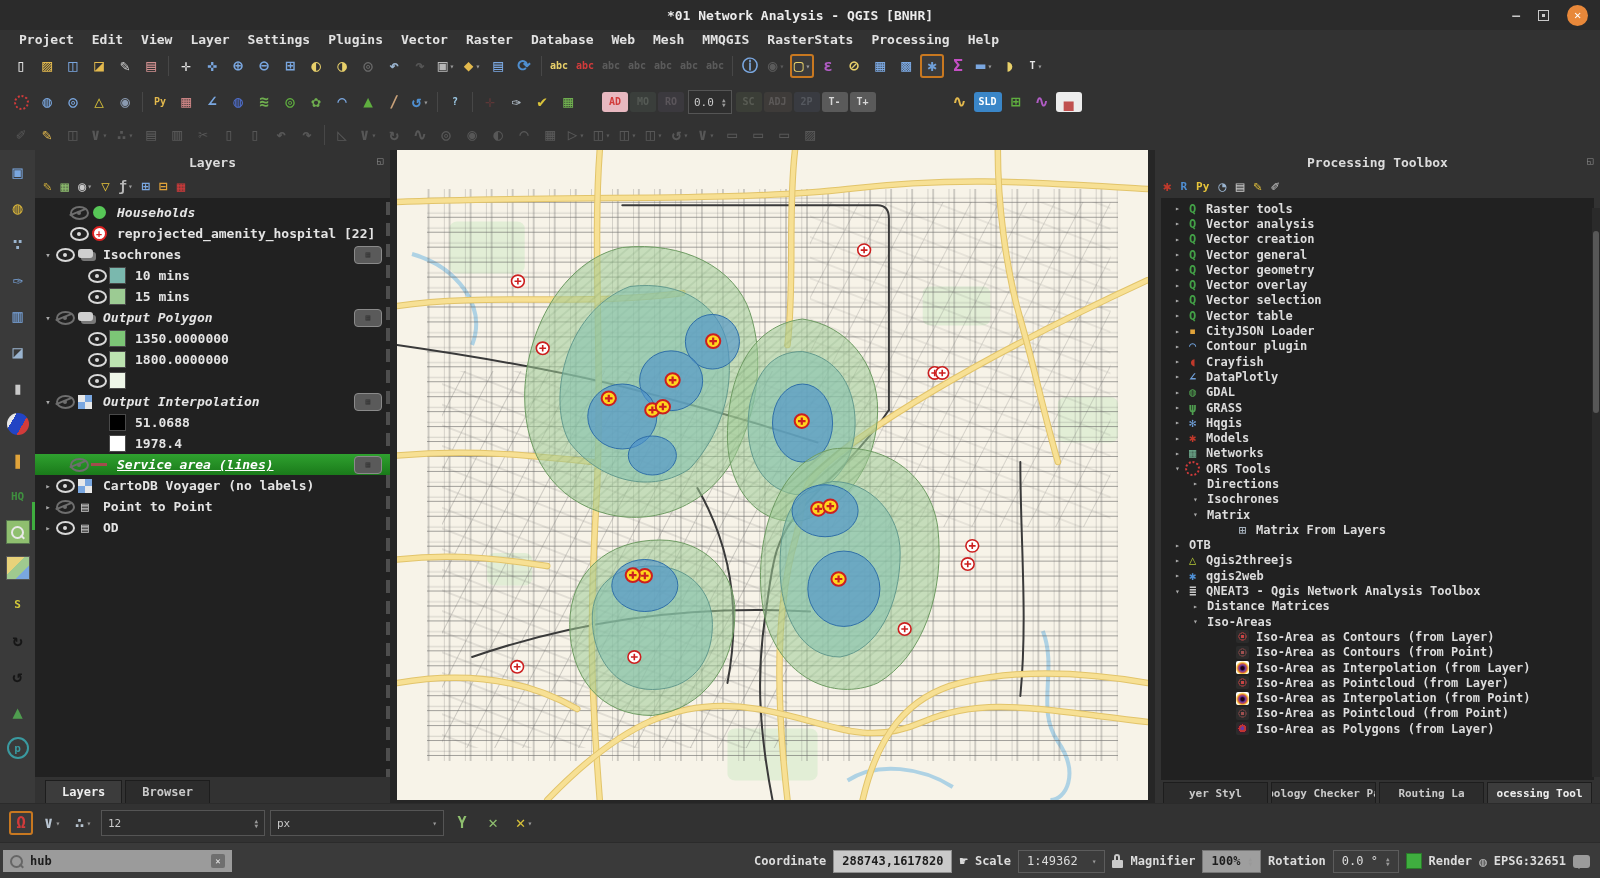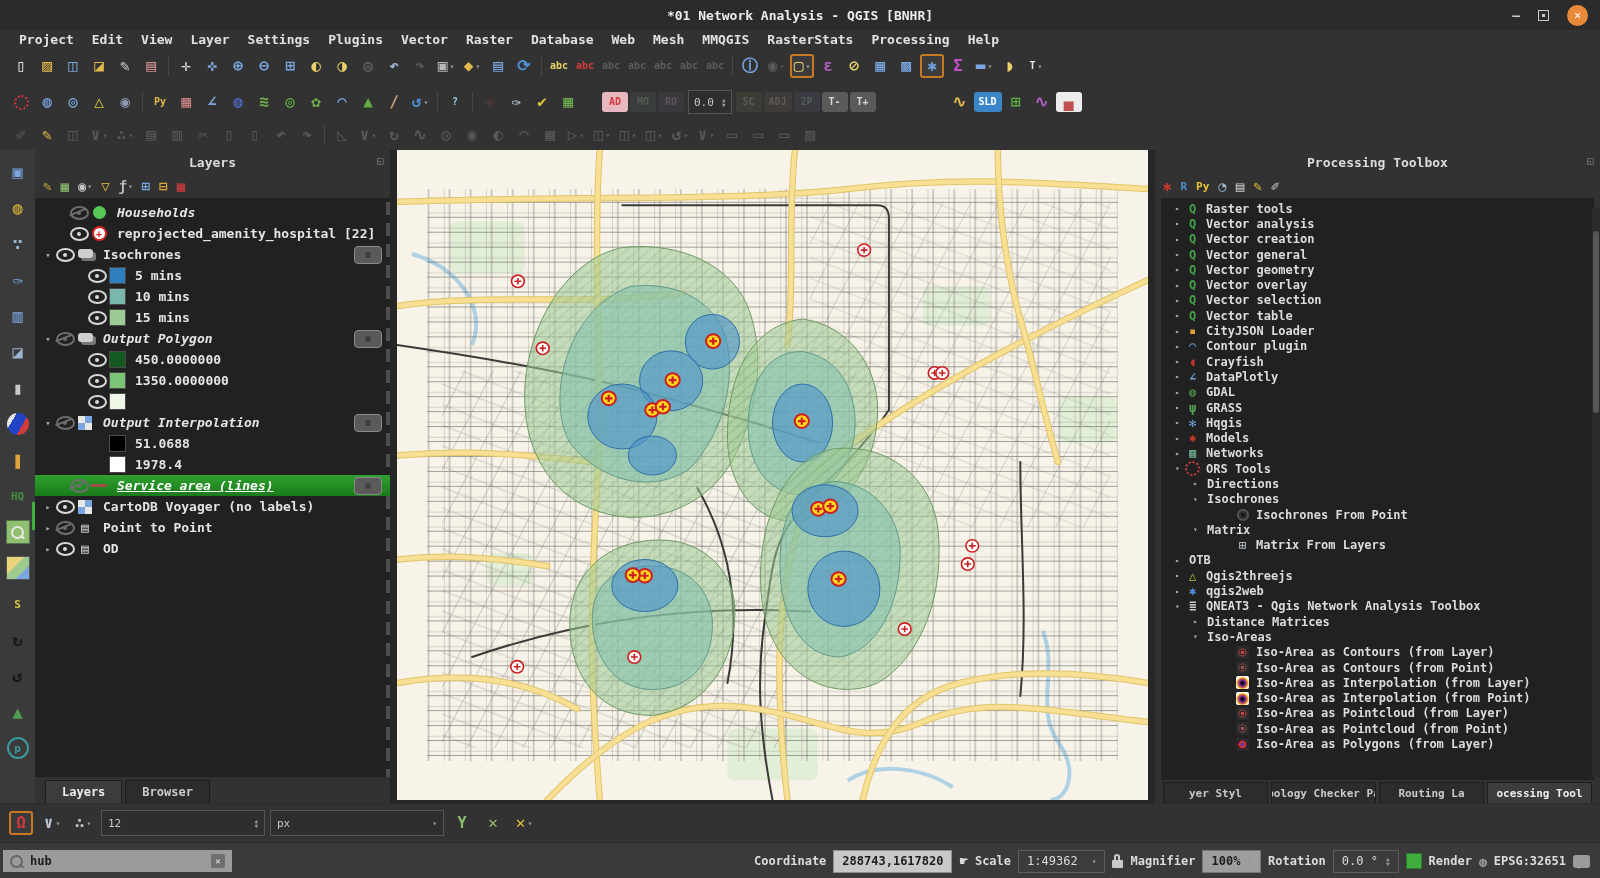--- a/index.html
+++ b/index.html
@@ -633,74 +633,64 @@
             </span>
             <span class="lbl">Isochrones</span>
             <span class="ind-box">▦</span>
           </div>
           <div class="lrow" style="padding-left: 38px;">
             <span class="exp"></span>
             <span class="eyebox">
               <span class="eye"></span>
             </span>
             <span class="licon">
-              <span class="sw" style="background: rgb(47, 127, 190);"></span>
-            </span>
-            <span class="lbl">5 mins</span>
+              <span class="sw" style="background: rgb(122, 184, 174);"></span>
+            </span>
+            <span class="lbl">10 mins</span>
           </div>
           <div class="lrow" style="padding-left: 38px;">
             <span class="exp"></span>
             <span class="eyebox">
               <span class="eye"></span>
             </span>
             <span class="licon">
-              <span class="sw" style="background: rgb(122, 184, 174);"></span>
-            </span>
-            <span class="lbl">10 mins</span>
+              <span class="sw" style="background: rgb(156, 203, 147);"></span>
+            </span>
+            <span class="lbl">15 mins</span>
+          </div>
+          <div class="lrow" style="padding-left: 6px;">
+            <span class="exp">▾</span>
+            <span class="eyebox">
+              <span class="eye off"></span>
+            </span>
+            <span class="licon">
+              <span class="grp"></span>
+            </span>
+            <span class="lbl it">Output Polygon</span>
+            <span class="ind-box">▦</span>
           </div>
           <div class="lrow" style="padding-left: 38px;">
             <span class="exp"></span>
             <span class="eyebox">
               <span class="eye"></span>
             </span>
             <span class="licon">
-              <span class="sw" style="background: rgb(156, 203, 147);"></span>
-            </span>
-            <span class="lbl">15 mins</span>
-          </div>
-          <div class="lrow" style="padding-left: 6px;">
-            <span class="exp">▾</span>
-            <span class="eyebox">
-              <span class="eye off"></span>
-            </span>
-            <span class="licon">
-              <span class="grp"></span>
-            </span>
-            <span class="lbl it">Output Polygon</span>
-            <span class="ind-box">▦</span>
+              <span class="sw" style="background: rgb(124, 197, 118);"></span>
+            </span>
+            <span class="lbl">1350.0000000</span>
           </div>
           <div class="lrow" style="padding-left: 38px;">
             <span class="exp"></span>
             <span class="eyebox">
               <span class="eye"></span>
             </span>
             <span class="licon">
-              <span class="sw" style="background: rgb(20, 89, 31);"></span>
-            </span>
-            <span class="lbl">450.0000000</span>
-          </div>
-          <div class="lrow" style="padding-left: 38px;">
-            <span class="exp"></span>
-            <span class="eyebox">
-              <span class="eye"></span>
-            </span>
-            <span class="licon">
-              <span class="sw" style="background: rgb(124, 197, 118);"></span>
-            </span>
-            <span class="lbl">1350.0000000</span>
+              <span class="sw" style="background: rgb(188, 227, 176);"></span>
+            </span>
+            <span class="lbl">1800.0000000</span>
           </div>
           <div class="lrow" style="padding-left: 38px;">
             <span class="exp"></span>
             <span class="eyebox">
               <span class="eye"></span>
             </span>
             <span class="licon">
               <span class="sw" style="background: rgb(238, 246, 232);"></span>
             </span>
             <span class="lbl"></span>
@@ -1059,27 +1049,20 @@
             <span class="tlbl">ORS Tools</span>
           </div>
           <div class="trow" style="padding-left: 28px;">
             <span class="texp">▸</span>
             <span class="tlbl">Directions</span>
           </div>
           <div class="trow" style="padding-left: 28px;">
             <span class="texp">▾</span>
             <span class="tlbl">Isochrones</span>
           </div>
-          <div class="trow" style="padding-left: 60px;">
-            <span class="texp"></span>
-            <span class="ticon">
-              <span class="ic-iso p"></span>
-            </span>
-            <span class="tlbl">Isochrones From Point</span>
-          </div>
           <div class="trow" style="padding-left: 28px;">
             <span class="texp">▾</span>
             <span class="tlbl">Matrix</span>
           </div>
           <div class="trow" style="padding-left: 60px;">
             <span class="texp"></span>
             <span class="ticon">
               <span style="color: rgb(169, 180, 191);">⊞</span>
             </span>
             <span class="tlbl">Matrix From Layers</span>
@@ -1134,30 +1117,30 @@
           <div class="trow" style="padding-left: 60px;">
             <span class="texp"></span>
             <span class="ticon">
               <span class="ic-heat c"></span>
             </span>
             <span class="tlbl">Iso-Area as Interpolation (from Layer)</span>
           </div>
           <div class="trow" style="padding-left: 60px;">
             <span class="texp"></span>
             <span class="ticon">
-              <span class="ic-heat c"></span>
-            </span>
-            <span class="tlbl">Iso-Area as Interpolation (from Point)</span>
+              <span class="ic-heat a"></span>
+            </span>
+            <span class="tlbl">Iso-Area as Pointcloud (from Layer)</span>
           </div>
           <div class="trow" style="padding-left: 60px;">
             <span class="texp"></span>
             <span class="ticon">
-              <span class="ic-heat a"></span>
-            </span>
-            <span class="tlbl">Iso-Area as Pointcloud (from Layer)</span>
+              <span class="ic-heat c"></span>
+            </span>
+            <span class="tlbl">Iso-Area as Interpolation (from Point)</span>
           </div>
           <div class="trow" style="padding-left: 60px;">
             <span class="texp"></span>
             <span class="ticon">
               <span class="ic-heat b"></span>
             </span>
             <span class="tlbl">Iso-Area as Pointcloud (from Point)</span>
           </div>
           <div class="trow" style="padding-left: 60px;">
             <span class="texp"></span>

